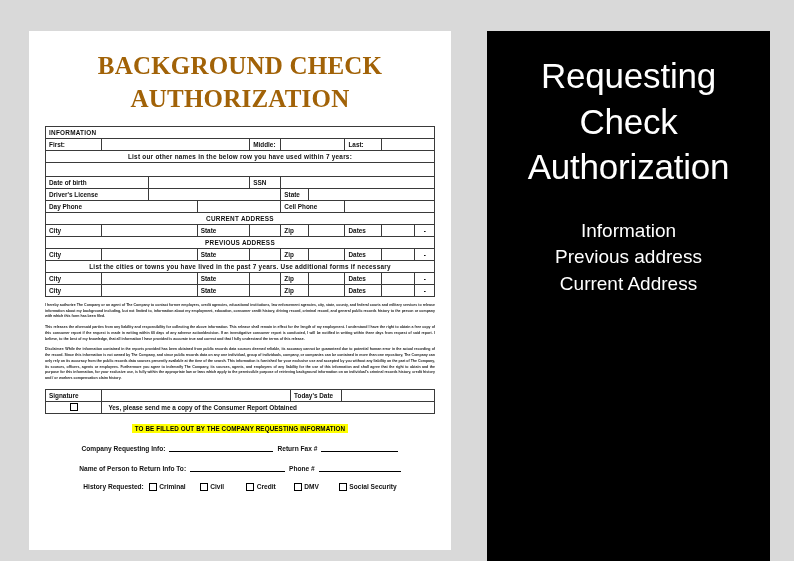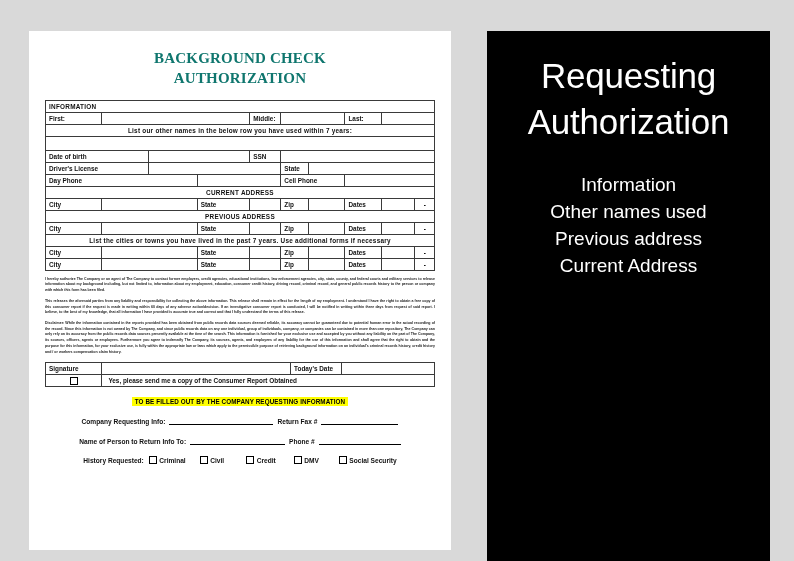--- a/index.html
+++ b/index.html
@@ -24,24 +24,24 @@
     height: 519px;
     background: #ffffff;
     box-sizing: border-box;
     padding: 12px 16px 0 16px;
   }
 
   .doc-title {
     text-align: center;
     font-family: "Liberation Serif", serif;
     font-weight: bold;
-    font-size: 15px;
+    font-size: 25px;
     line-height: 1.32;
     letter-spacing: 0.2px;
-    color: #0f766e;
+    color: #a16207;
     margin: 6px 0 11px 0;
   }
   .doc-title .tline { display: block; }
 
   
   table.form {
     width: 100%;
     border-collapse: collapse;
     table-layout: fixed;
     font-size: 6.4px;
@@ -379,21 +379,21 @@
           <span>Social Security</span>
         </span>
     </div>
   </div>
 
 </div>
 
 <div id="black-panel">
   <div class="panel-title">
     <span class="pline">Requesting</span>
+    <span class="pline">Check</span>
     <span class="pline">Authorization</span>
   </div>
   <div class="panel-list">
     <span class="pitem">Information</span>
-    <span class="pitem">Other names used</span>
     <span class="pitem">Previous address</span>
     <span class="pitem">Current Address</span>
   </div>
 </div>
 
 </body></html>

